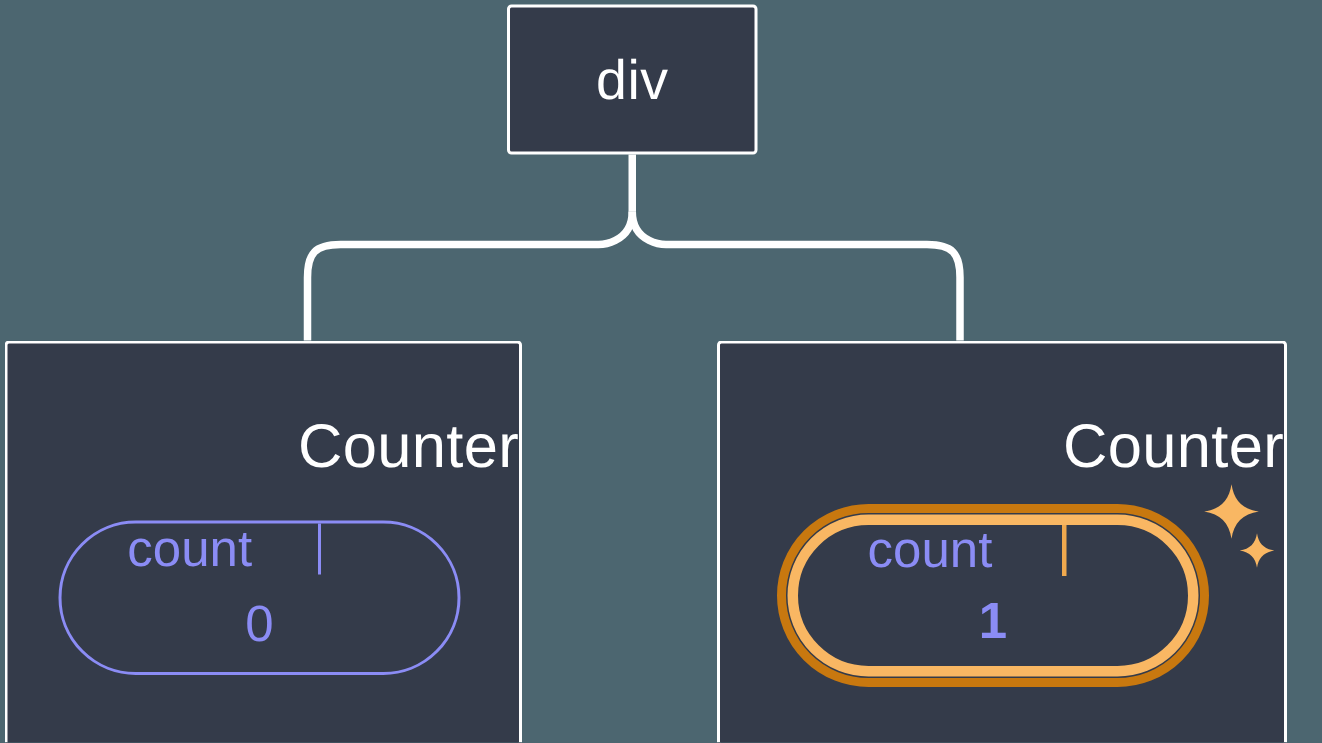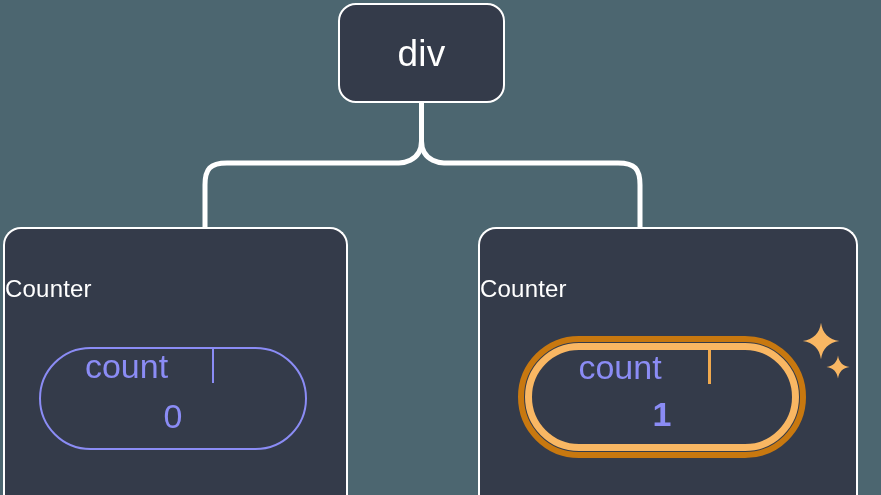--- a/index.html
+++ b/index.html
@@ -28,21 +28,21 @@
     width: 881px;
     height: 495px;
     pointer-events: none;
   }
   
   .node {
     position: absolute;
     box-sizing: border-box;
     background: #343b4a;
     border: 2.5px solid #ffffff;
-    border-radius: 18px;
+    border-radius: 3px;
   }
   #node-div {
     left: 338px;
     top: 3px;
     width: 167px;
     height: 100px;
     display: flex;
     align-items: center;
     justify-content: center;
   }
@@ -68,22 +68,22 @@
     height: 268px;
     border-bottom-left-radius: 0;
     border-bottom-right-radius: 0;
     border-bottom: none;
   }
   .counter-title {
     position: absolute;
     left: 0;
     right: 0;
     top: 48px;
-    text-align: left;
-    font-size: 24px;
+    text-align: right;
+    font-size: 41px;
     color: #ffffff;
     line-height: 1;
     letter-spacing: 0.2px;
   }
   
   .pill {
     position: absolute;
     box-sizing: border-box;
     display: flex;
     align-items: stretch;

